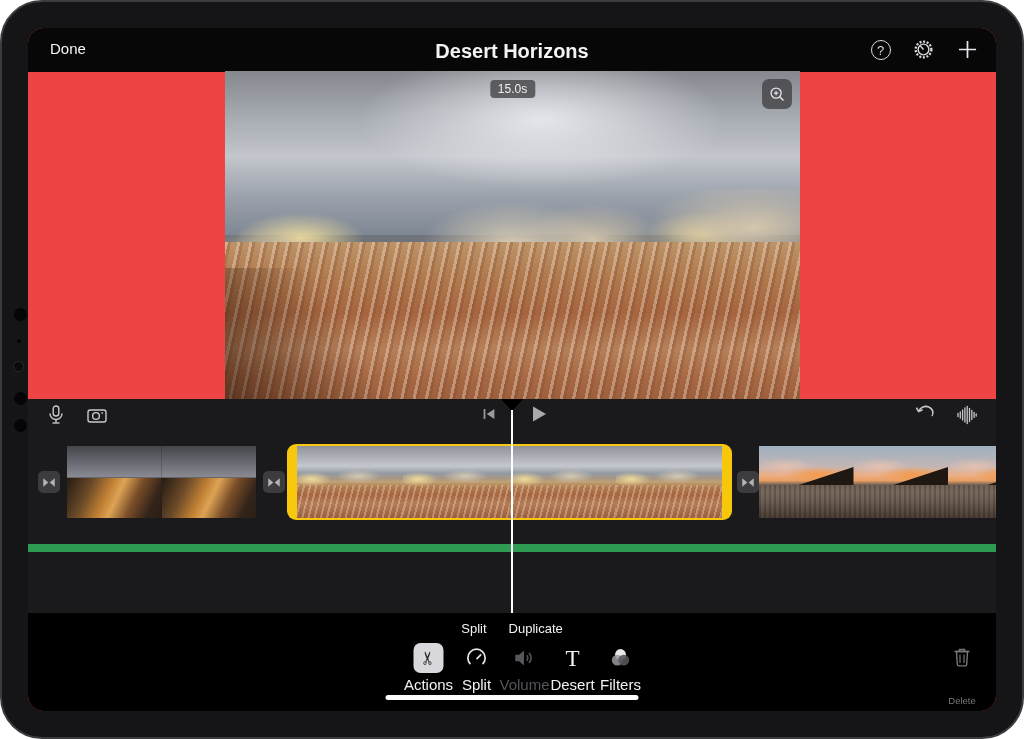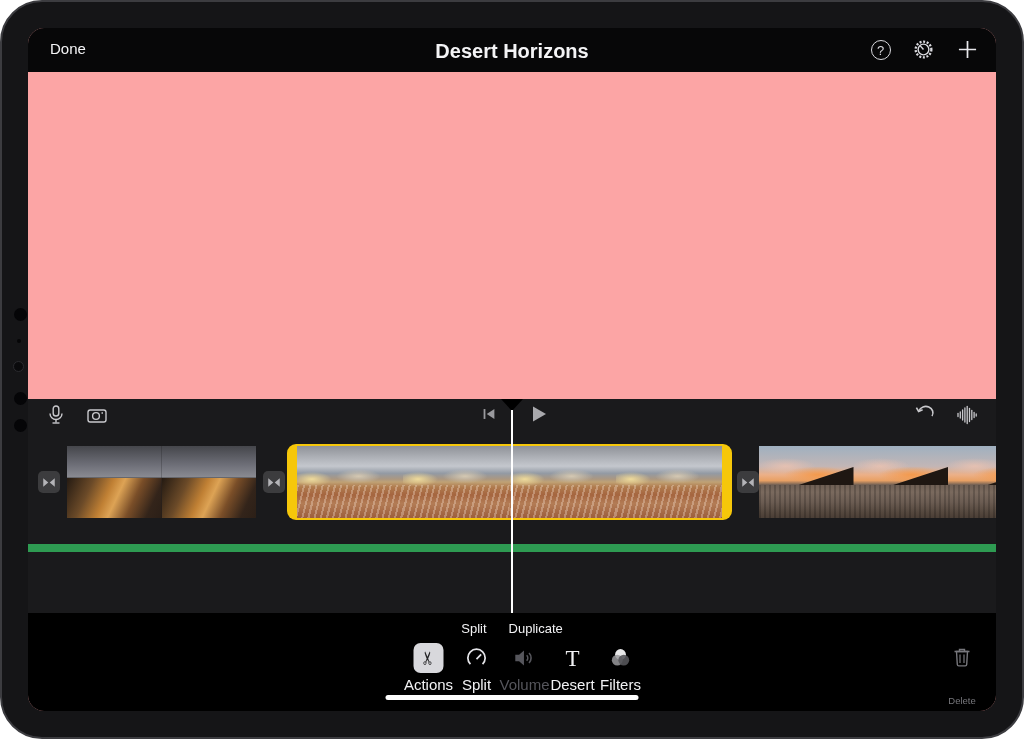--- a/index.html
+++ b/index.html
@@ -3,21 +3,21 @@
 <meta charset="utf-8">
 <style>
   html,body{margin:0;padding:0;background:#fff;width:1024px;height:739px;overflow:hidden;
     font-family:"Liberation Sans",sans-serif;-webkit-font-smoothing:antialiased;}
   .stage{position:relative;width:1024px;height:739px;background:#fff;}
   
   .device{position:absolute;inset:0;background:#151517;border-radius:42px;border:2px solid #3c3c40;box-sizing:border-box;}
   .cam-dot{position:absolute;border-radius:50%;background:#050507;}
   .cam-ring{position:absolute;border-radius:50%;border:1.5px solid #2a2a2e;background:#0a0a0c;}
   
-  .screen{position:absolute;left:28px;top:28px;width:968px;height:683px;background:#fca5a5;border-radius:16px;overflow:hidden;}
+  .screen{position:absolute;left:28px;top:28px;width:968px;height:683px;background:#ef4444;border-radius:16px;overflow:hidden;}
   
   .topbar{position:absolute;left:0;top:0;width:100%;height:44px;background:#070708;}
   .done{position:absolute;left:22px;top:12px;font-size:15px;color:#f4f4f6;cursor:pointer;}
   .title{position:absolute;left:0;right:0;top:12px;text-align:center;font-size:20px;font-weight:600;color:#f4f4f6;}
   .tb-icon{position:absolute;top:10px;width:23px;height:23px;display:flex;align-items:center;justify-content:center;cursor:pointer;}
   .help-circle{width:20px;height:20px;border:1.6px solid #d9d9de;border-radius:50%;color:#d9d9de;
     font-size:13px;line-height:20px;text-align:center;box-sizing:border-box;}
   
   .preview{position:absolute;left:197px;top:43px;width:575px;height:328px;overflow:hidden;background:#6f737a;}
   .pv-sky{position:absolute;left:0;top:0;width:100%;height:50%;
@@ -119,20 +119,36 @@
         </svg>
       </div>
       <div class="tb-icon" style="right:17px;">
         <svg width="21" height="21" viewBox="0 0 22 22">
           <line x1="11" y1="2" x2="11" y2="20" stroke="#e8e8ec" stroke-width="1.8"></line>
           <line x1="2" y1="11" x2="20" y2="11" stroke="#e8e8ec" stroke-width="1.8"></line>
         </svg>
       </div>
     </div>
 
+    <div class="preview">
+      <div class="pv-sky"></div>
+      <div class="pv-glow"></div>
+      <div class="pv-rocks"></div>
+      <div class="pv-ground"></div>
+      <div class="pv-shadow"></div>
+      <div class="dur-badge">15.0s</div>
+      <div class="zoom-btn">
+        <svg width="18" height="18" viewBox="0 0 20 20">
+          <circle cx="9" cy="9" r="5.6" fill="none" stroke="#e2e2e6" stroke-width="1.5"></circle>
+          <line x1="13.2" y1="13.2" x2="17.2" y2="17.2" stroke="#e2e2e6" stroke-width="1.6"></line>
+          <line x1="9" y1="6.6" x2="9" y2="11.4" stroke="#e2e2e6" stroke-width="1.3"></line>
+          <line x1="6.6" y1="9" x2="11.4" y2="9" stroke="#e2e2e6" stroke-width="1.3"></line>
+        </svg>
+      </div>
+    </div>
 
     <div class="timeline">
 
       <div class="tl-icon" style="left:16px;top:4px;">
         <svg width="24" height="24" viewBox="0 0 24 24">
           <rect x="9.2" y="3" width="5.6" height="10" rx="2.8" fill="none" stroke="#c9c9cd" stroke-width="1.4"></rect>
           <path d="M6 10.5 a6 6 0 0 0 12 0" fill="none" stroke="#c9c9cd" stroke-width="1.4"></path>
           <line x1="12" y1="16.5" x2="12" y2="19.5" stroke="#c9c9cd" stroke-width="1.4"></line>
           <line x1="8.5" y1="20" x2="15.5" y2="20" stroke="#c9c9cd" stroke-width="1.4"></line>
         </svg>

